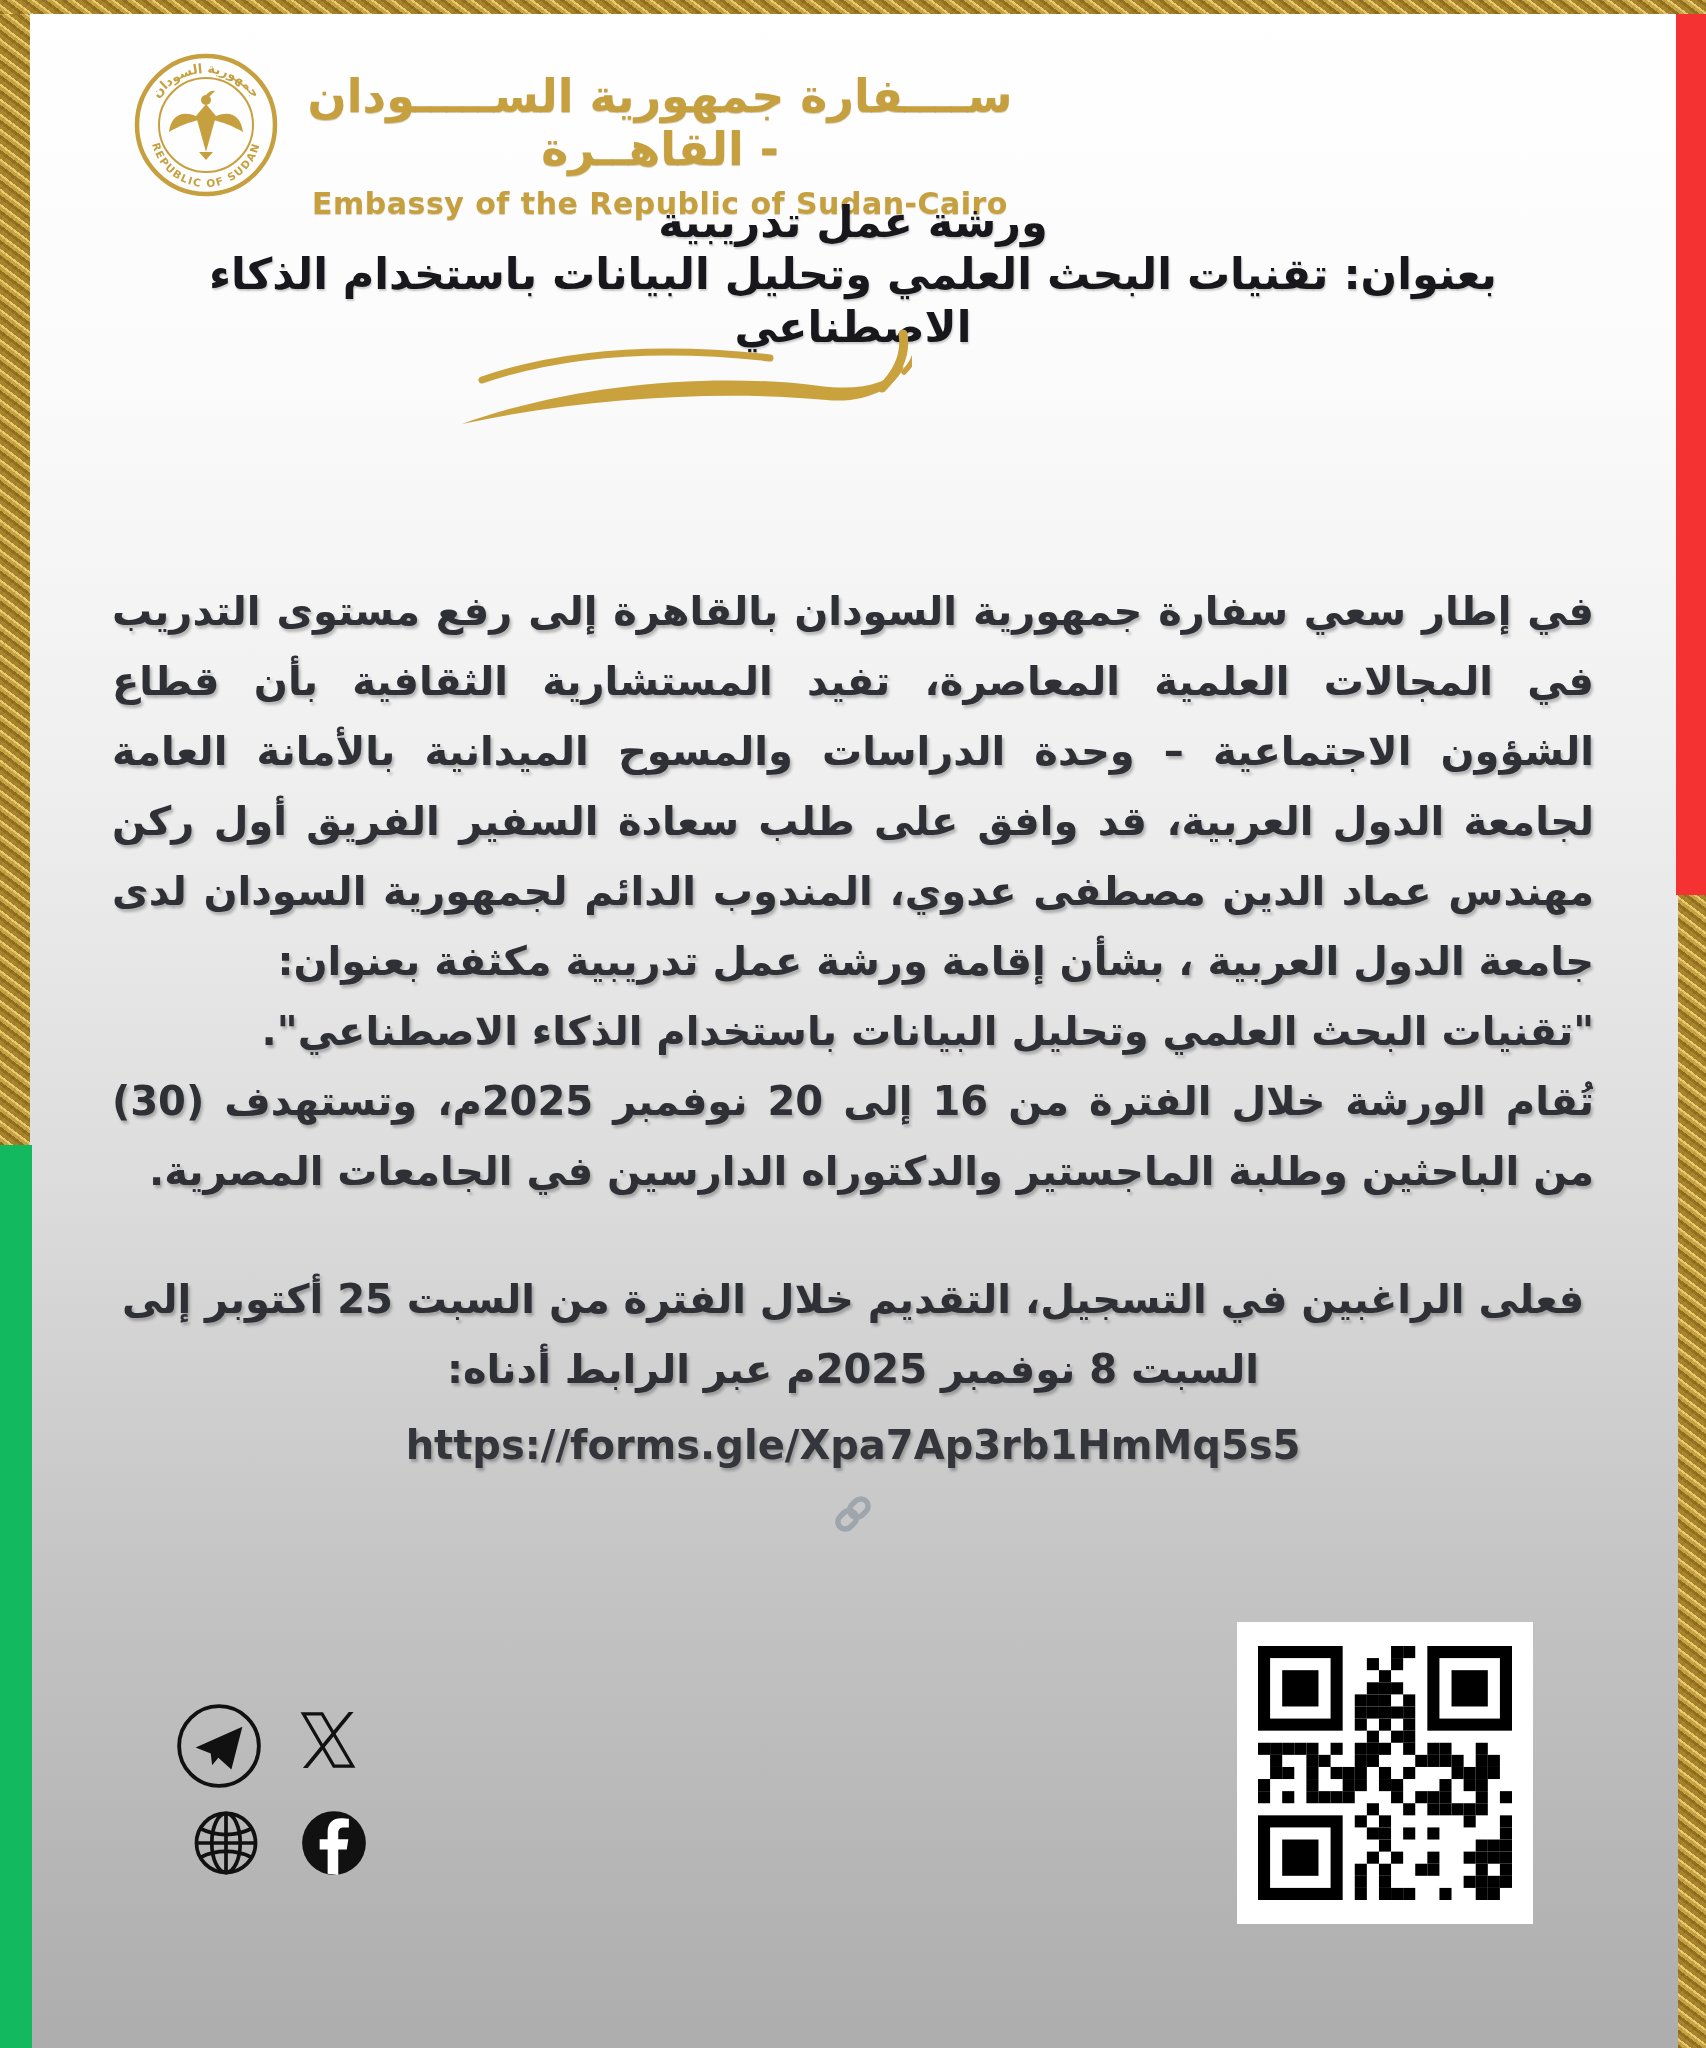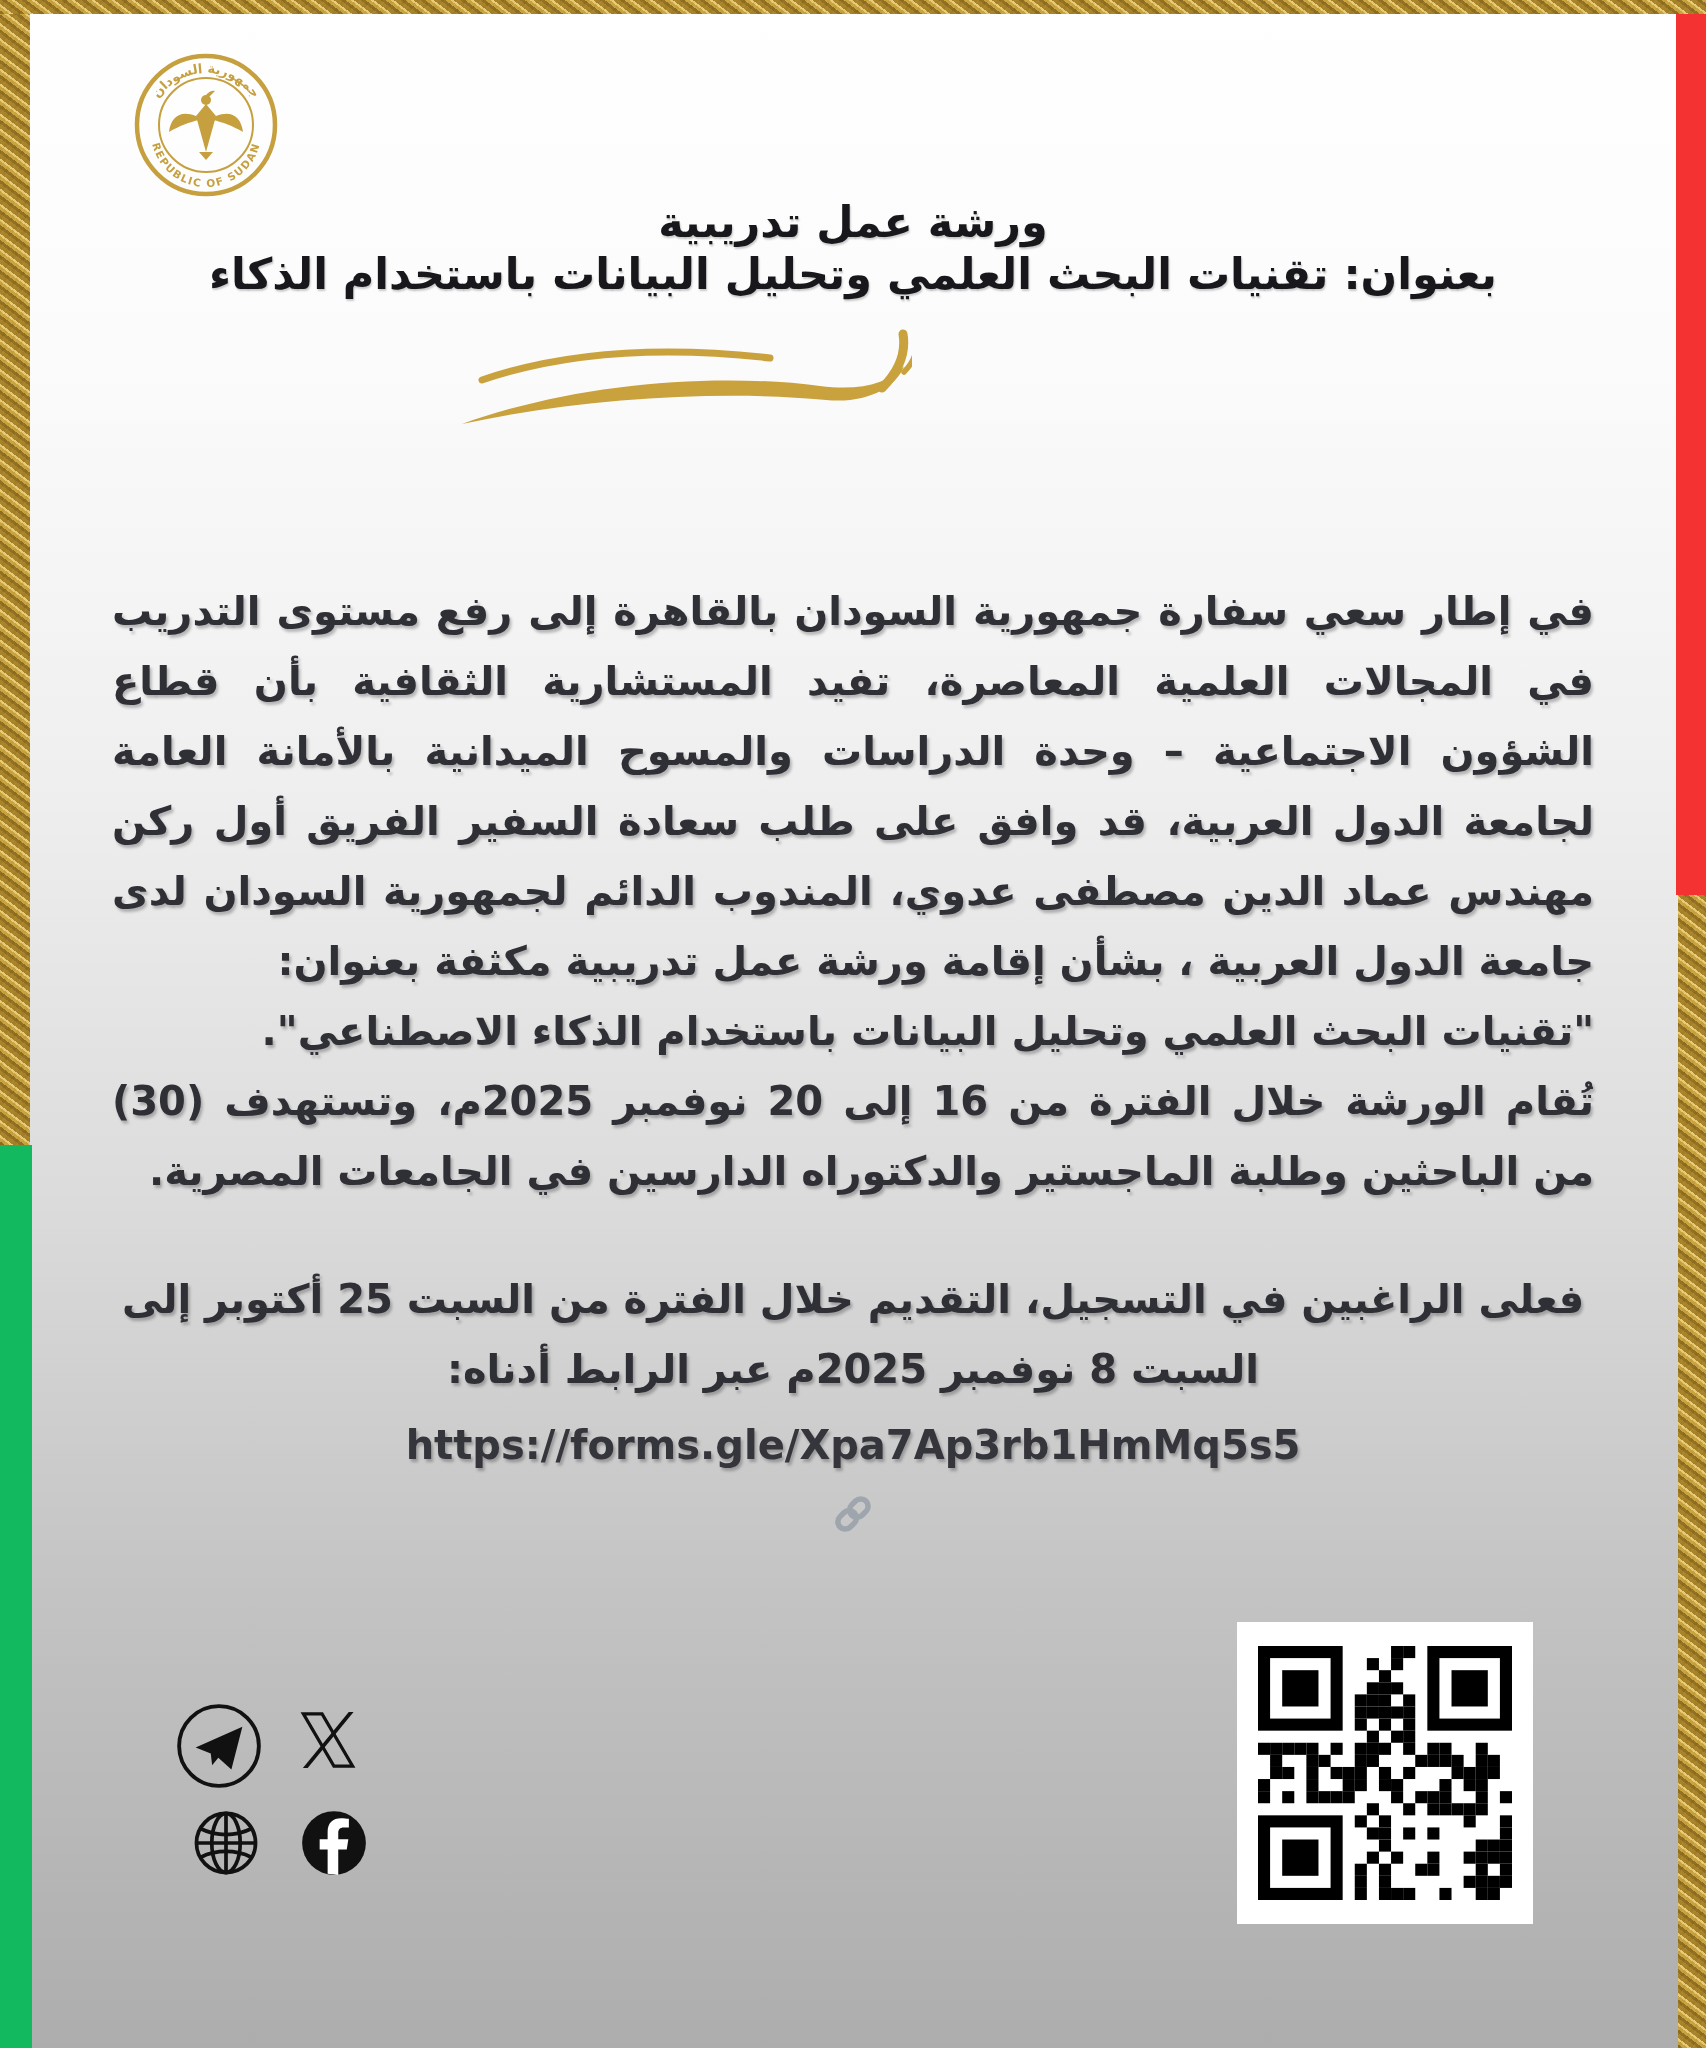--- a/index.html
+++ b/index.html
@@ -83,24 +83,29 @@
     <g fill="#C6A03F">
       <path d="M73,52 L63,64 L73,100 L83,64 Z"></path>
       <path d="M63,64 C48,58 38,64 36,80 C46,74 57,70 66,68 Z"></path>
       <path d="M83,64 C98,58 108,64 110,80 C100,74 89,70 80,68 Z"></path>
       <circle cx="73" cy="48" r="5"></circle>
       <path d="M73,43 C76,39 80,38 82,39 L74,47 Z"></path>
       <path d="M66,100 L80,100 L73,108 Z"></path>
     </g>
   </svg>
 
+  <div class="header-names">
+    <div class="name-ar">ســــفارة جمهورية الســـــودان - القاهــرة</div>
+    <div class="name-en">Embassy of the Republic of Sudan-Cairo</div>
+  </div>
 
   <div class="title">
     <div>ورشة عمل تدريبية</div>
     <div>بعنوان: تقنيات البحث العلمي وتحليل البيانات باستخدام الذكاء</div>
+    <div>الاصطناعي</div>
   </div>
 
   <svg class="swoosh" viewBox="0 0 460 120">
     <g fill="none" stroke="#C9A23E" stroke-linecap="round">
       <path d="M30,54 C112,26 212,20 318,32" stroke-width="7"></path>
       <path d="M430,62 C448,44 454,26 451,8" stroke-width="9"></path>
       <path d="M452,46 C462,36 466,25 464,13" stroke-width="5.5"></path>
     </g>
     <path fill="#C9A23E" d="M10,98 C120,58 260,46 368,60 C408,65 436,58 452,40 C444,62 414,78 374,74 C270,64 130,72 10,98 Z"></path>
   </svg>

